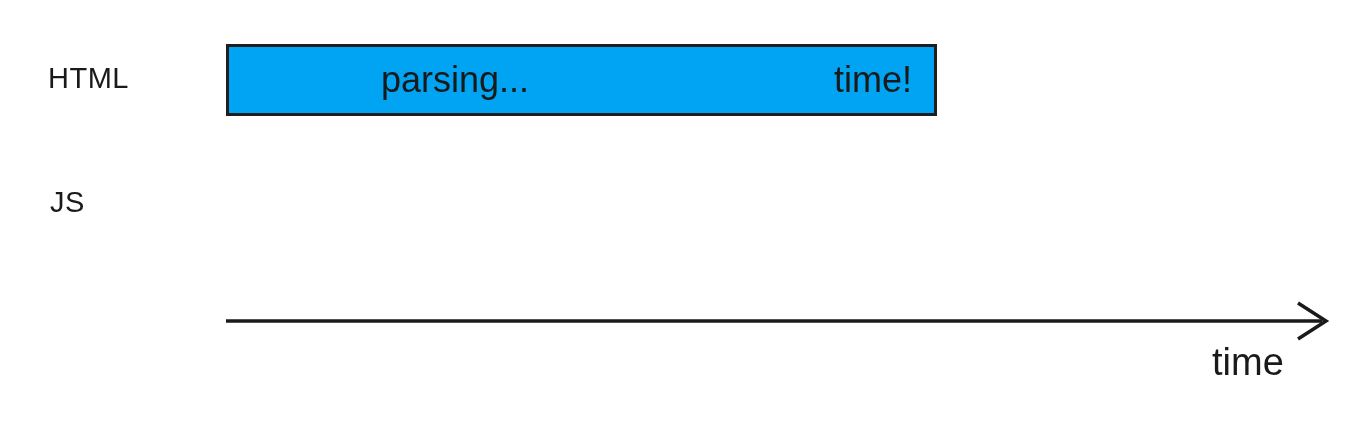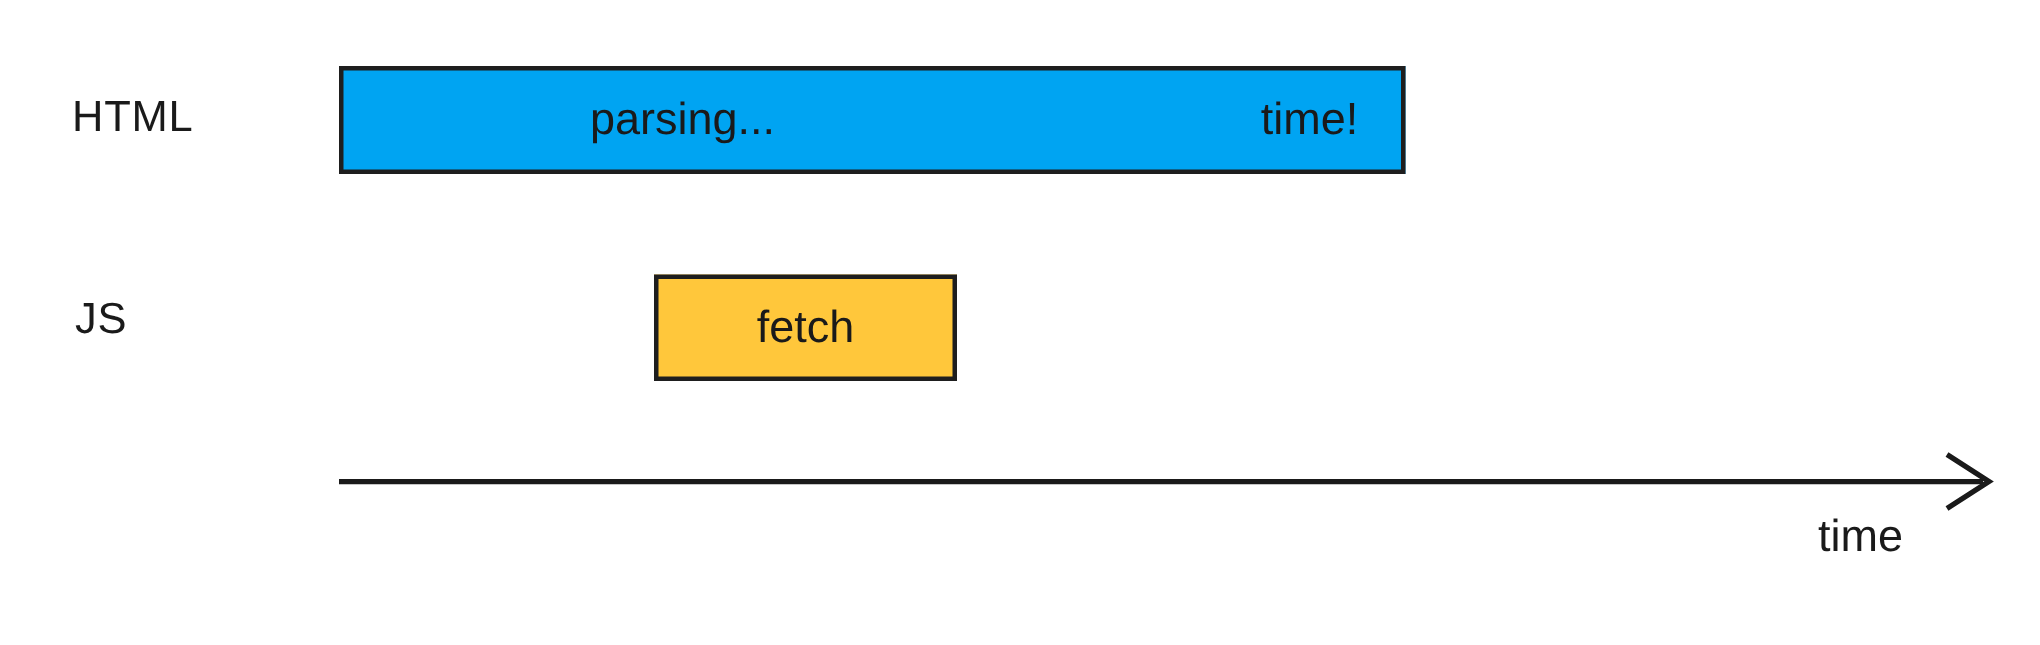--- a/index.html
+++ b/index.html
@@ -18,30 +18,30 @@
     text-decoration: underline;
   }
   .row-label {
     position: absolute;
     font-size: 29px;
     line-height: 1;
     color: var(--color-text, #1a1a1a);
     letter-spacing: 0.5px;
   }
   #label-html { left: 48px; top: 64px; }
-  #label-js   { left: 50px; top: 199px; }
+  #label-js   { left: 50px; top: 188px; }
 
   .bar {
     position: absolute;
     box-sizing: border-box;
     border: 3px solid var(--color-bar-border, #1e1e1e);
     display: flex;
     align-items: center;
     justify-content: center;
-    font-size: 30px;
+    font-size: 36px;
     color: var(--color-text, #1a1a1a);
   }
   #bar-parsing {
     left: 226px; top: 44px; width: 711px; height: 72px;
     background: var(--color-parsing-bar, #00a4f2);
   }
   #bar-fetch {
     left: 436px; top: 183px; width: 202px; height: 71px;
     background: var(--color-fetch-bar, #ffc73b);
   }
@@ -63,42 +63,39 @@
     left: 0;
     top: 295px;
     width: 1360px;
     height: 60px;
     pointer-events: none;
   }
   #label-time {
     position: absolute;
     left: 1212px;
     top: 343px;
-    font-size: 30px;
+    font-size: 38px;
     line-height: 1;
     color: var(--color-text, #1a1a1a);
   }
 </style>
 </head>
 <body>
 
 <div id="canvas">
 
   <div class="row-label" id="label-html">HTML</div>
 
   <div class="row-label" id="label-js">JS</div>
 
   <div class="bar" id="bar-parsing">
     <span class="bar-inner-label" id="parsing-start-label">parsing...</span>
     <span class="bar-inner-label" id="parsing-end-label">time!</span>
   </div>
 
-  <div class="bar" id="bar-fetch">
-    <span>fetch</span>
-  </div>
 
 
   <svg id="time-axis-svg" viewBox="0 0 1360 60">
     <line x1="226" y1="26" x2="1322" y2="26" stroke-width="3.5" stroke="#1a1a1a"></line>
     <polyline points="1298,8 1326,26 1298,44" fill="none" stroke-width="3.5" stroke="#1a1a1a"></polyline>
   </svg>
 
   <div id="label-time">time</div>
 
 </div>

